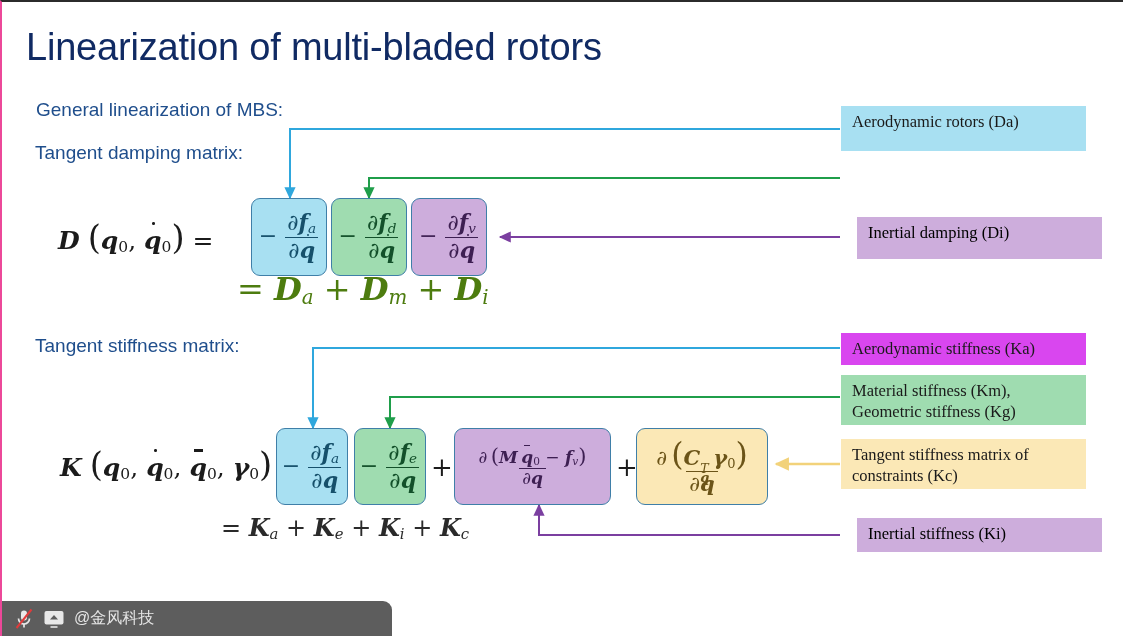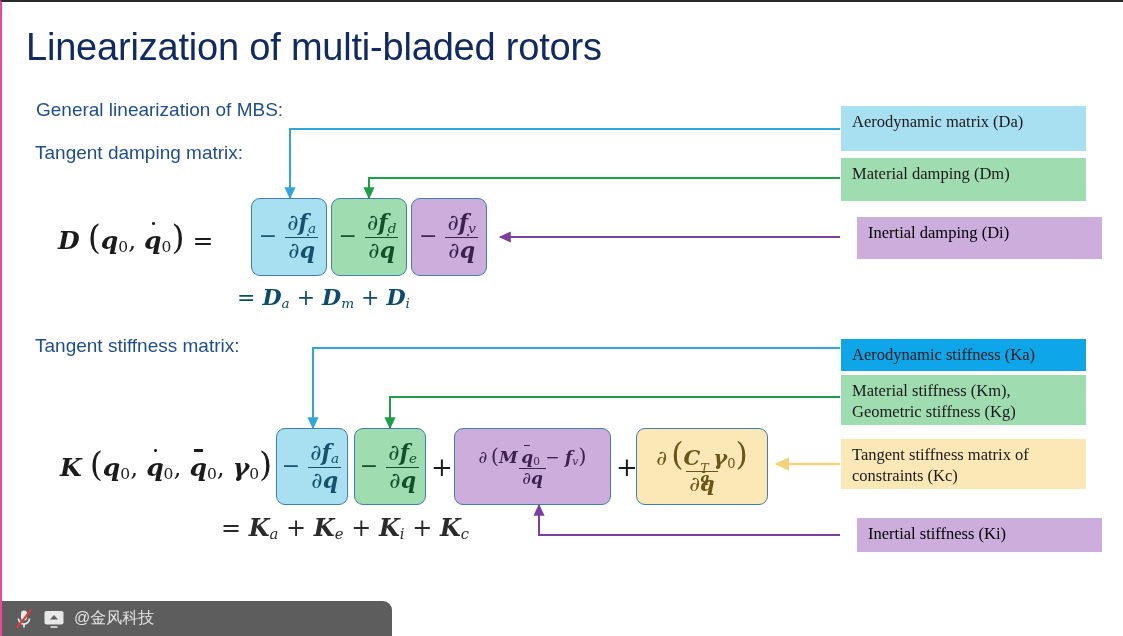--- a/index.html
+++ b/index.html
@@ -223,21 +223,21 @@
   <div class="mbox" style="left:409px; top:196px; width:76px; height:78px; background:#cdaddc;">
     <span class="math" style="position:static; font-size:22px; color:#3d1f52;">
       <span style="font-size:1.0em;">−</span>
       <span class="frac">
         <span class="num">∂<span class="bi">f</span><span class="sub">v</span></span>
         <span class="den">∂<span class="bi dotacc">q</span></span>
       </span>
     </span>
   </div>
 
-  <div class="math" style="left:235px; top:282px; font-size:22px; color:#0c4a6e;">
+  <div class="math" style="left:235px; top:268px; font-size:32px; color:#4d7c0f;">
     =&nbsp;<span class="bi">D</span><span class="sub">a</span>&nbsp;+&nbsp;<span class="bi">D</span><span class="sub">m</span>&nbsp;+&nbsp;<span class="bi">D</span><span class="sub">i</span>
   </div>
 
   <div class="math" style="left:58px; top:443px; font-size:25px;">
     <span class="bi">K</span>&nbsp;<span style="font-size:1.35em;">(</span><span class="bi">q</span><span class="sub" style="font-style:normal;">0</span>,&nbsp;<span class="bi dotacc">q</span><span class="sub" style="font-style:normal;">0</span>,&nbsp;<span class="bi ddotacc">q</span><span class="sub" style="font-style:normal;">0</span>,&nbsp;<span class="bi">γ</span><span class="sub" style="font-style:normal;">0</span><span style="font-size:1.35em;">)</span>&nbsp;=
   </div>
 
   <div class="mbox" style="left:274px; top:426px; width:72px; height:77px; background:#a8e0f2;">
     <span class="math" style="position:static; font-size:22px; color:#16506b;">
       <span>−</span>
@@ -278,30 +278,27 @@
         <span class="den">∂<span class="bi">q</span></span>
       </span>
     </span>
   </div>
 
   <div class="math" style="left:219px; top:511px; font-size:24px; color:#2a2a2a;">
     =&nbsp;<span class="bi">K</span><span class="sub">a</span>&nbsp;+&nbsp;<span class="bi">K</span><span class="sub">e</span>&nbsp;+&nbsp;<span class="bi">K</span><span class="sub">i</span>&nbsp;+&nbsp;<span class="bi">K</span><span class="sub">c</span>
   </div>
 
   <div class="legend" style="top:104px; height:45px; background:#a8e0f2;">
-    <span>Aerodynamic matrix (Da)</span>
-  </div>
-  <div class="legend" style="top:156px; height:43px; background:#9fdcb0;">
-    <span>Material damping (Dm)</span>
+    <span>Aerodynamic rotors (Da)</span>
   </div>
   <div class="legend dim" style="top:215px; height:42px; background:#cdaddc;">
     <span>Inertial damping (Di)</span>
   </div>
 
-  <div class="legend" style="top:331px; height:32px; background:#0ea5e9;margin-top:6px;">
+  <div class="legend" style="top:331px; height:32px; background:#d946ef;">
     <span>Aerodynamic stiffness (Ka)</span>
   </div>
   <div class="legend" style="top:373px; height:50px; background:#9fdcb0;">
     <div>Material stiffness (Km),</div>
     <div>Geometric stiffness (Kg)</div>
   </div>
   <div class="legend" style="top:437px; height:50px; background:#fbe8b6;">
     <div>Tangent stiffness matrix of</div>
     <div>constraints (Kc)</div>
   </div>

